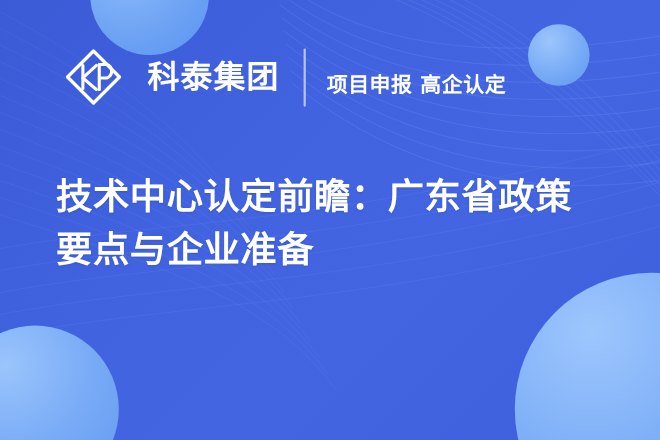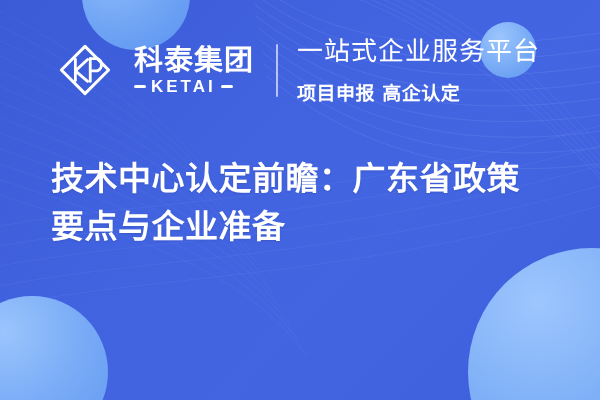--- a/index.html
+++ b/index.html
@@ -225,31 +225,25 @@
           <path d="M21 20 L21 44"></path>
           <path d="M21 33 L35 20"></path>
           <path d="M21 33 L35 45"></path>
         </g>
         <path d="M38 19 L38 45" fill="none" stroke="#ffffff" stroke-width="3.2" stroke-linecap="round"></path>
         <path d="M38 19 L46 19 A7.5 7.5 0 0 1 46 33 L38 33" fill="none" stroke="#ffffff" stroke-width="3.2" stroke-linejoin="round" stroke-linecap="round"></path>
       </svg>
 
       <div class="logo-words">
         <div class="logo-cn">科泰集团</div>
-        <div class="logo-en-row">
-          <span class="logo-dash"></span>
-          <span class="logo-en">KETAI</span>
-          <span class="logo-dash"></span>
-        </div>
       </div>
     </div>
 
     <div class="divider"></div>
 
     <div class="tagline-block">
-      <div class="tagline-main">一站式企业服务平台</div>
       <div class="tagline-sub">项目申报 高企认定</div>
     </div>
   </div>
 
   <div class="headline">技术中心认定前瞻：广东省政策要点与企业准备</div>
 
 </div>
 
 </body></html>

